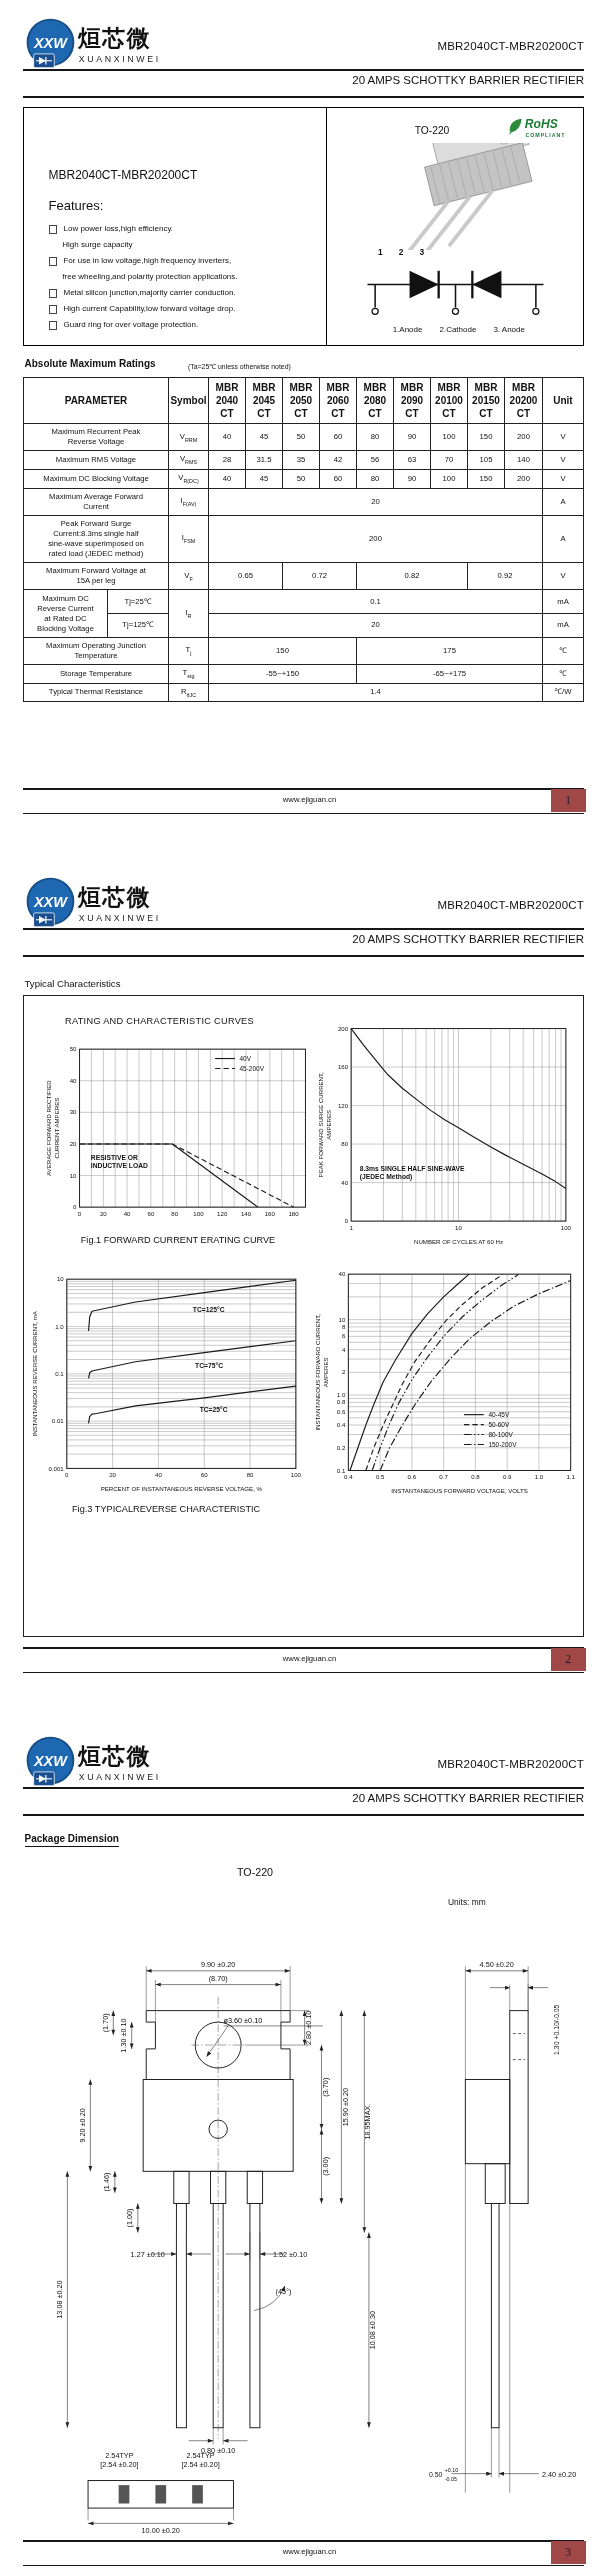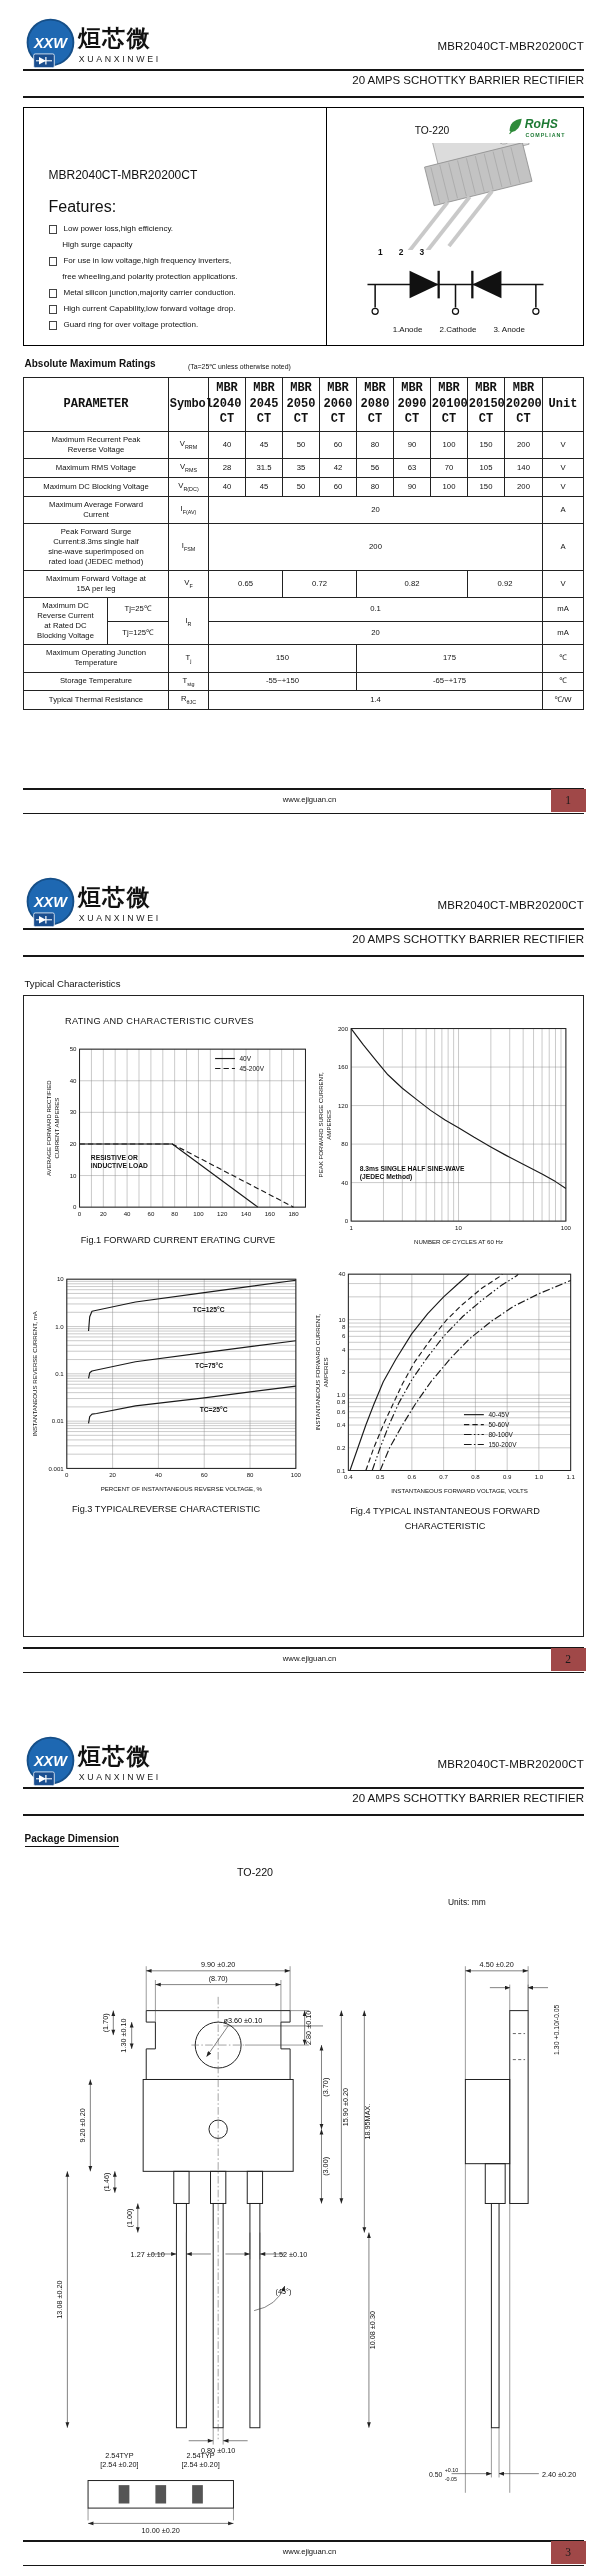--- a/index.html
+++ b/index.html
@@ -9,36 +9,36 @@
   .abs{position:absolute;}
   .rule{position:absolute;left:0;right:0;height:1.5px;background:#161616;}
   .hdr-part{position:absolute;right:0;top:40px;font-size:11.5px;letter-spacing:0.2px;}
   .hdr-sub{position:absolute;right:0;top:74px;font-size:11.5px;}
   .logo{position:absolute;left:0;top:15.3px;}
   .fbox{position:absolute;left:0;top:107px;width:559px;height:237px;border:0.8px solid #000;}
   .fbox-div{position:absolute;left:302px;top:0;bottom:0;width:0.8px;background:#000;}
   .fb-left{position:absolute;left:0;top:0;width:302px;height:100%;}
   .fb-right{position:absolute;left:303px;top:0;right:0;height:100%;}
   .part-title{position:absolute;left:24.5px;top:60px;font-size:12px;}
-  .feat-title{position:absolute;left:24.5px;top:90px;font-size:16px;}
+  .feat-title{position:absolute;left:24.5px;top:90px;font-size:13px;}
   .feat-list{position:absolute;left:24.5px;top:113px;right:6.1px;font-size:8px;line-height:16px;}
   .feat-row{display:flex;align-items:flex-start;}
   .cbx{width:6.9px;height:6.9px;border:0.8px solid #444;display:inline-block;margin:3.8px 6.1px 0 0;flex:none;}
   .feat-cont{padding-left:13.8px;}
   .pkg-title{position:absolute;left:0;right:46px;top:17px;text-align:center;font-size:10.3px;}
   .rohs{position:absolute;right:7.7px;top:6.1px;}
   .pkg3d{position:absolute;left:31px;top:35px;}
   .pins123{position:absolute;left:51px;top:139px;font-size:8.4px;font-weight:bold;letter-spacing:6.9px;}
   .diode{position:absolute;left:29px;top:155px;}
   .pinnames{position:absolute;left:15.3px;right:7.7px;top:217px;display:flex;gap:17px;justify-content:center;font-size:8px;}
   .amr-title{position:absolute;left:1.5px;top:358px;font-size:10px;font-weight:bold;}
   .amr-note{position:absolute;left:165px;top:362px;font-size:6.9px;}
   table.amr{position:absolute;left:0;top:377px;width:561px;border-collapse:collapse;table-layout:fixed;}
   table.amr th,table.amr td{border:0.8px solid #222;text-align:center;vertical-align:middle;padding:3.1px 0.8px;}
-  table.amr th{font-size:12px;white-space:pre-line;line-height:1.3;font-family:Liberation Mono, monospace;}
+  table.amr th{font-size:10px;white-space:pre-line;line-height:1.3;}
   table.amr td{font-size:7.7px;white-space:pre-line;line-height:1.3;}
   sub{font-size:5.4px;}
   .footer-rule-t{position:absolute;left:0;right:0;top:0;height:1.5px;background:#161616;}
   .footer-rule-b{position:absolute;left:0;right:0;top:24.5px;height:1.5px;background:#161616;}
   .footer{position:absolute;left:0;right:0;height:26px;}
   .footer .url{position:absolute;left:12px;right:0;top:6.9px;text-align:center;font-size:7.7px;}
   .footer .pgbox{position:absolute;right:-1.5px;top:0.8px;width:35px;height:23px;background:#a04848;
     font-family:"Liberation Serif", serif;font-size:11.5px;color:#1a1a1a;text-align:center;line-height:23px;}
   .tc-title{position:absolute;left:1.5px;top:119px;font-size:9.6px;font-weight:normal;}
   .curves-box{position:absolute;left:0;top:136px;width:559px;height:640px;border:0.8px solid #222;}
@@ -638,24 +638,20 @@
                 <text x="229.32" y="224.89999999999998" font-size="8.5" fill="#111">80-100V</text>
                 <line x1="197.32" y1="234.89999999999998" x2="223.32" y2="234.89999999999998" stroke="#1a1a1a" stroke-width="1.5" stroke-dasharray="10,3,2,3"></line>
                 <text x="229.32" y="237.89999999999998" font-size="8.5" fill="#111">150-200V</text>
               </g>
               <g>
                 <text x="9" y="140.5" font-size="8" text-anchor="middle" transform="rotate(-90 9 140.5)" fill="#111">INSTANTANEOUS FORWARD CURRENT,</text>
                 <text x="19" y="140.5" font-size="8" text-anchor="middle" transform="rotate(-90 19 140.5)" fill="#111">AMPERES</text>
                 <text x="191.5" y="299" font-size="8" text-anchor="middle" fill="#111">INSTANTANEOUS FORWARD VOLTAGE, VOLTS</text>
               </g>
             </svg></div>
-          <div class="cap">
-            <div>Fig.4 TYPICAL INSTANTANEOUS FORWARD</div>
-            <div>CHARACTERISTIC</div>
-          </div>
         </div>
   </div>
 
   <div class="footer" style="top:788px">
     <div class="footer-rule-t"></div>
     <div class="url">www.ejiguan.cn</div>
     <div class="pgbox">2</div>
     <div class="footer-rule-b"></div>
   </div>
  </div>

